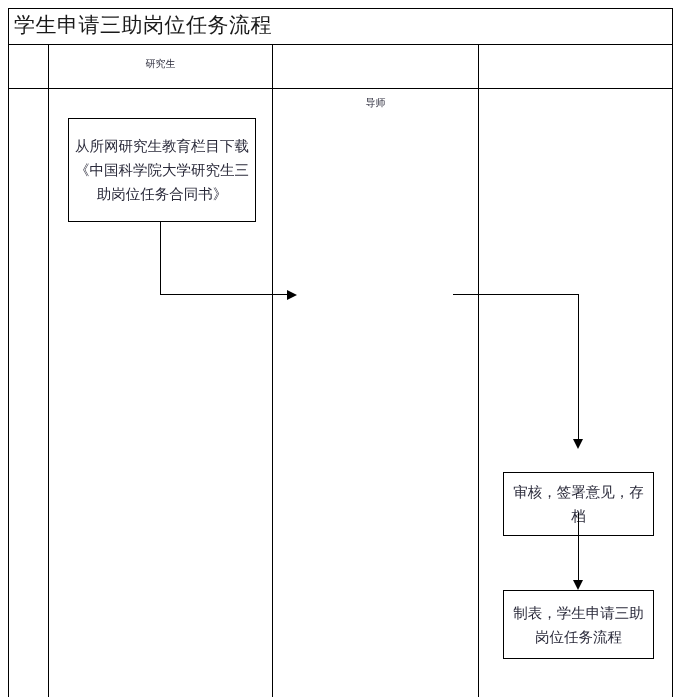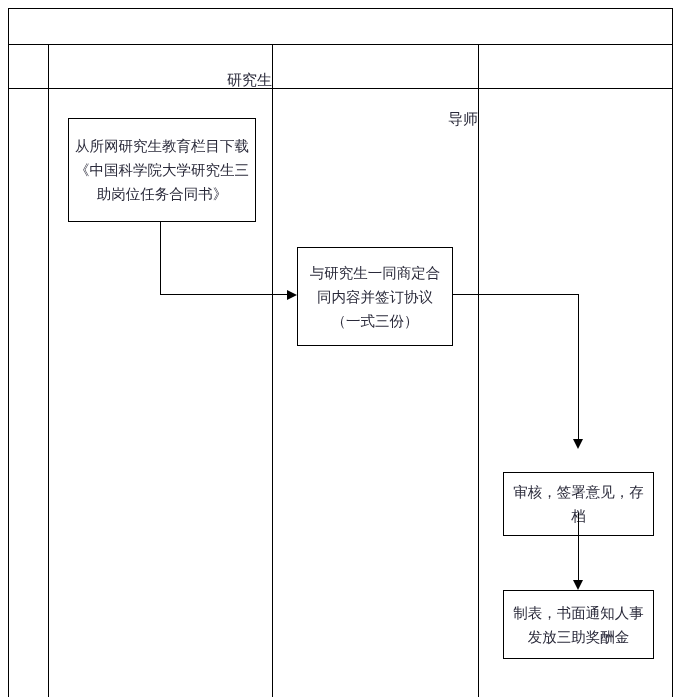--- a/index.html
+++ b/index.html
@@ -37,25 +37,25 @@
     font-size: 21px;
     line-height: 28px;
     letter-spacing: 0.5px;
     white-space: nowrap;
     color: #1a1a1a;
   }
 
   
   .col-header {
     position: absolute;
-    top: 68px;
+    top: 52px;
     height: 24px;
     line-height: 24px;
-    text-align: right;
-    font-size: 15px;
+    text-align: center;
+    font-size: 10px;
     color: #2a2a3a;
     white-space: nowrap;
   }
   #hdr-student { left: 49px;  width: 223px; }
   #hdr-advisor { left: 273px; width: 205px; margin-top: 39px; }
   #hdr-office  { left: 479px; width: 194px; }
 
   
   .pbox {
     position: absolute;
@@ -117,38 +117,36 @@
   <div class="frame-line vline" style="left:8px; top:8px; height:689px;"></div>
 
   <div class="frame-line vline" style="left:48px; top:44px; height:653px;"></div>
 
   <div class="frame-line vline" style="left:272px; top:44px; height:653px;"></div>
 
   <div class="frame-line vline" style="left:478px; top:44px; height:653px;"></div>
 
   <div class="frame-line vline" style="left:672px; top:8px; height:689px;"></div>
 
+  <div id="title-text">学生申请三助岗位任务流程</div>
 
   <div class="col-header" id="hdr-student">研究生</div>
   <div class="col-header" id="hdr-advisor">导师</div>
 
   <div class="pbox" id="box-download">
     <span>从所网研究生教育栏目下载《中国科学院大学研究生三助岗位任务合同书》</span>
   </div>
 
-  <div class="pbox" id="box-contract">
-    <span>与研究生一同商定合同内容并签订协议（一式三份）</span>
-  </div>
 
   <div class="pbox" id="box-review">
     <span>审核，签署意见，存档</span>
   </div>
 
   <div class="pbox" id="box-notify">
-    <span>制表，书面通知人事发放三助奖酬金</span>
+    <span>制表，学生申请三助岗位任务流程</span>
   </div>
 
   <div class="conn conn-v" style="left:160px; top:221px; height:74px;"></div>
   <div class="conn conn-h" style="left:160px; top:294px; width:127px;"></div>
   <div class="arrowhead arrow-right" style="left:287px; top:290px;"></div>
 
   <div class="conn conn-h" style="left:453px; top:294px; width:126px;"></div>
   <div class="conn conn-v" style="left:578px; top:294px; height:147px;"></div>
   <div class="arrowhead arrow-down" style="left:573px; top:439px;"></div>
 

